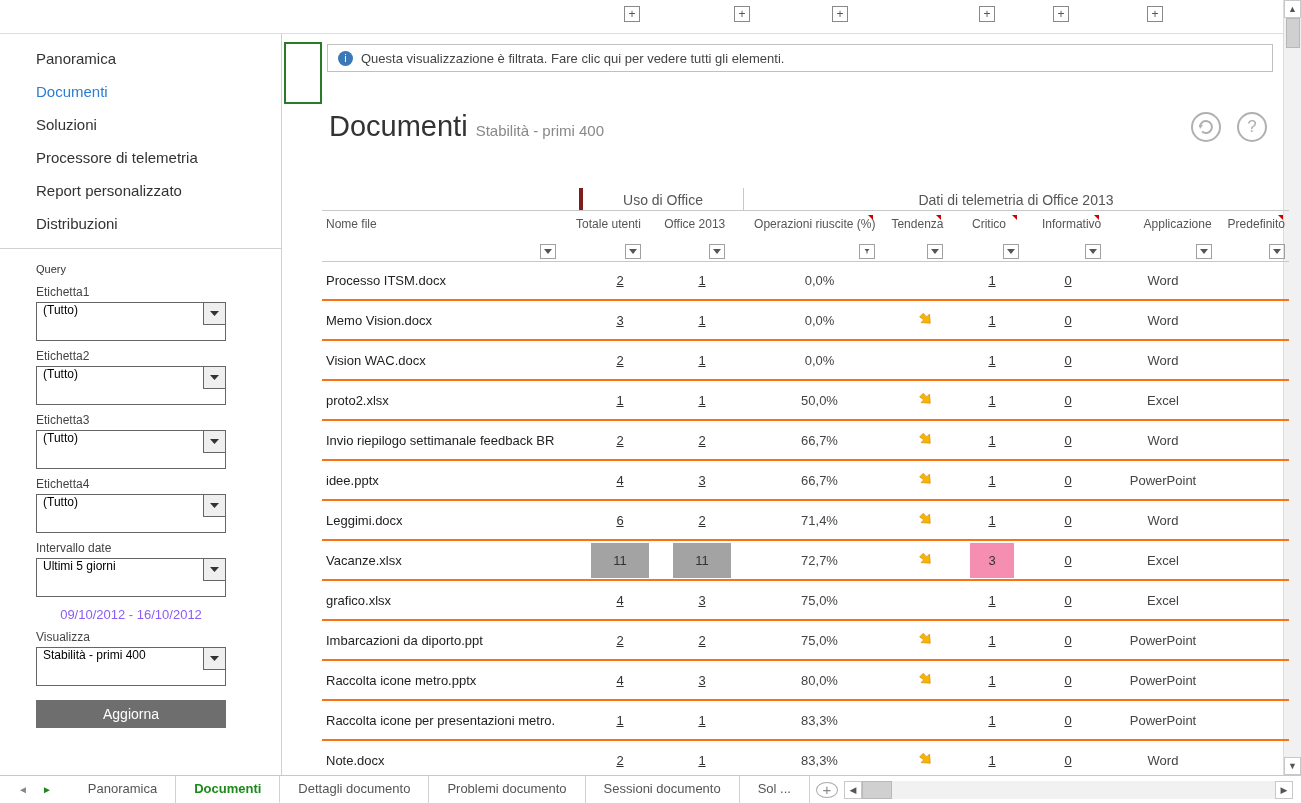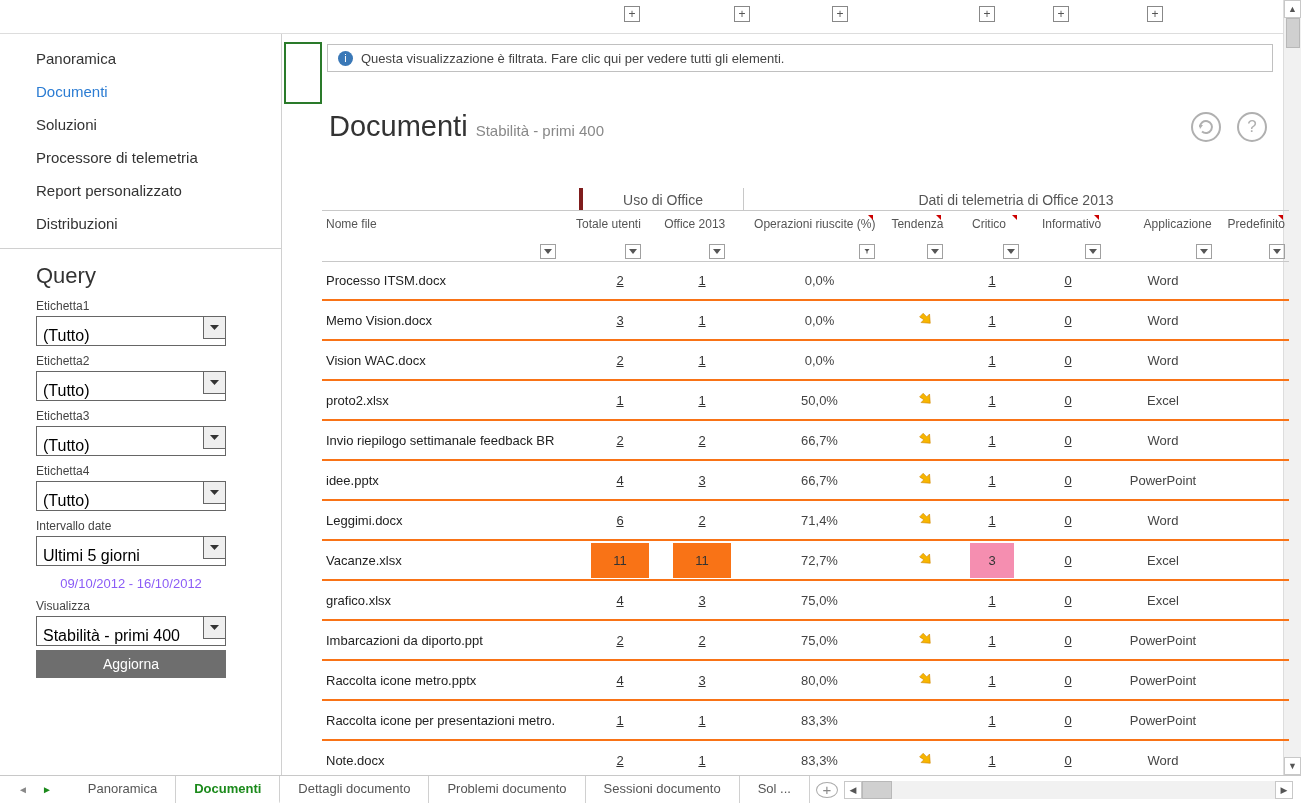--- a/index.html
+++ b/index.html
@@ -10,28 +10,28 @@
 .vscroll { position: absolute; right: 0; top: 0; width: 18px; height: 775px; background: #f1f1f1; border-left: 1px solid #ddd; }
 .vscroll .arrow { width: 100%; height: 18px; display: flex; align-items: center; justify-content: center; font-size: 9px; color: #555; border: 1px solid #c8c8c8; background: #fff; }
 .vscroll .thumb { width: 14px; height: 30px; background: #d0d0d0; border: 1px solid #b8b8b8; margin: 0 auto; }
 
 .main { display: flex; height: 741px; }
 .sidebar { width: 282px; border-right: 1px solid #d0d0d0; display: flex; flex-direction: column; }
 .nav { padding: 8px 0; border-bottom: 1px solid #d0d0d0; }
 .nav-item { padding: 8px 36px; font-size: 15px; color: #333; cursor: pointer; }
 .nav-item.active { color: #2b7cd3; }
 .query { padding: 14px 36px 12px 36px; flex: 1; overflow: hidden; }
-.query h3 { font-size: 22px; font-weight: normal; color: #333; margin-bottom: 10px; }
+.query h3 { font-size: 11px; font-weight: normal; color: #333; margin-bottom: 10px; }
 .qlabel { font-size: 12px; color: #444; margin-top: 8px; margin-bottom: 3px; }
-.qsel { width: 190px; height: 30px; border: 1px solid #666; background: #fff; position: relative; font-size: 16px; display: flex; align-items: flex-end; }
+.qsel { width: 190px; height: 39px; border: 1px solid #666; background: #fff; position: relative; font-size: 12px; display: flex; align-items: flex-start; }
 .qsel span { padding-left: 6px; }
 .qsel .caret { position: absolute; right: 0; top: -1px; width: 22px; height: 23px; background: #efefef; border: 1px solid #666; border-right: none; display: flex; align-items: center; justify-content: center; }
 .qsel .caret svg { width: 9px; height: 5px; }
 .drange { font-size: 13px; color: #8b5cf6; width: 190px; text-align: center; margin: 10px 0 6px 0; }
-.btn-update { width: 190px; height: 28px; background: #6e6e6e; color: #fff; border: none; font-size: 14px; margin-top: 4px; cursor: pointer; }
+.btn-update { width: 190px; height: 28px; background: #6e6e6e; color: #fff; border: none; font-size: 14px; margin-top: 14px; cursor: pointer; }
 
 .content { flex: 1; position: relative; padding-left: 5px; }
 .selcell { position: absolute; left: 2px; top: 8px; width: 38px; height: 62px; border: 2px solid #2a7a2a; }
 .infobar { position: absolute; left: 45px; top: 10px; right: 28px; height: 28px; border: 1px solid #c0c0c0; display: flex; align-items: center; padding: 0 10px; font-size: 13px; color: #444; }
 .infobar .icircle { width: 15px; height: 15px; border-radius: 50%; background: #3a78b7; color: #fff; font-size: 11px; display: flex; align-items: center; justify-content: center; margin-right: 8px; flex-shrink: 0; }
 
 .page-title { position: absolute; left: 47px; top: 76px; display: flex; align-items: baseline; gap: 8px; }
 .page-title h1 { font-size: 29px; font-weight: 300; color: #333; }
 .page-title .sub { font-size: 15px; color: #888; font-weight: 300; }
 
@@ -64,21 +64,21 @@
 .grow { display: flex; align-items: center; height: 40px; border-bottom: 2px solid #f97316; font-size: 13px; color: #444; }
 .grow:first-child { border-top: 1px solid #c8c8c8; }
 .grow .gcol { padding: 0 4px; }
 .gc-name.cell { width: 257px; color: #222; }
 .num { text-align: center; text-decoration: underline; color: #333; }
 .c-ops { text-align: center; }
 .c-tend { text-align: center; }
 .c-app { text-align: center; }
 .hl-crit { background: #f58eb0; padding: 10px 18px; display: inline-block; }
 .trend-arrow svg { width: 16px; height: 16px; }
-.hl-lt { background: #f97316; }
+.hl-lt { background: #a3a3a3; }
 
 .tabs { position: absolute; left: 0; bottom: 0; width: 100%; height: 28px; border-top: 1px solid #c8c8c8; display: flex; align-items: center; background: #fff; }
 .tab-nav { display: flex; gap: 6px; padding: 0 14px; }
 .tab-nav span { font-size: 10px; color: #888; cursor: pointer; padding: 2px 4px; }
 .tab-nav span.active { color: #1b8a1b; }
 .tab { padding: 5px 18px; font-size: 13px; color: #555; border-right: 1px solid #d0d0d0; cursor: pointer; position: relative; }
 .tab.active { background: #fff; border-bottom: 3px solid #fff; margin-bottom: -1px; font-weight: 600; color: #1b8a1b; }
 .tab-add { padding: 0 10px; font-size: 15px; color: #888; cursor: pointer; border:1px solid #aaa; border-radius:50%; width:16px; height:16px; display:flex; align-items:center; justify-content:center; margin-left:6px;}
 .hscroll { flex: 1; margin: 0 8px 0 6px; height: 18px; background: #f1f1f1; display: flex; align-items: center; }
 .hscroll .harr { width: 18px; height: 100%; border: 1px solid #c8c8c8; background: #fff; display: flex; align-items: center; justify-content: center; font-size: 9px; color: #555; }

